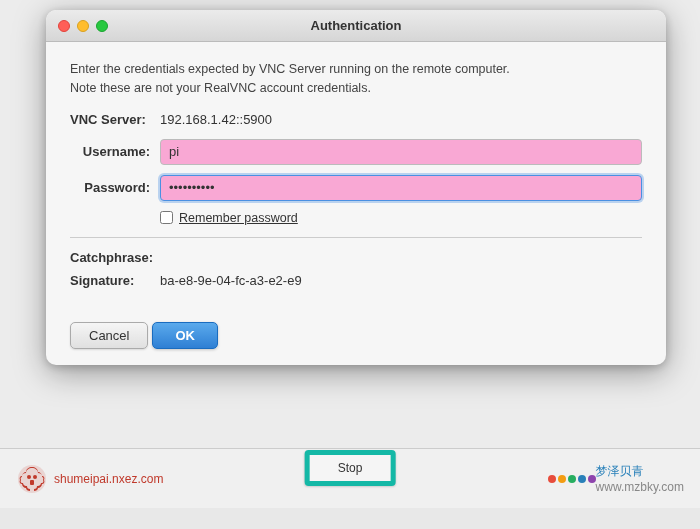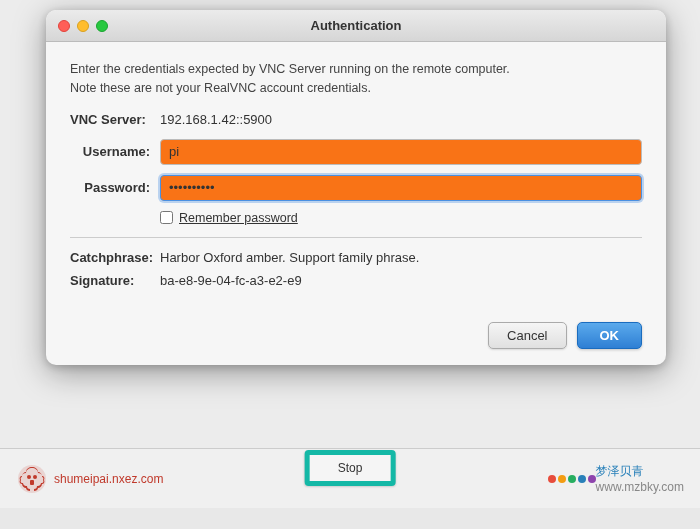--- a/index.html
+++ b/index.html
@@ -198,21 +198,21 @@
       padding-right: 10px;
     }
 
     .form-input {
       flex: 1;
       height: 26px;
       border: 1px solid #bbb;
       border-radius: 4px;
       padding: 0 8px;
       font-size: 13px;
-      background: #f97316;
+      background: #f9a8d4;
       outline: none;
       color: #333;
     }
 
     .form-input.active-field {
       border-color: #4a90e2;
       box-shadow: 0 0 0 2px rgba(74,144,226,0.35);
     }
 
     .checkbox-row {
@@ -254,24 +254,24 @@
       min-width: 90px;
     }
 
     .meta-value {
       font-size: 13px;
       color: #333;
     }
 
     .dialog-footer {
       display: flex;
-      justify-content: flex-end;
+      justify-content: flex-start;
       align-items: center;
       padding: 10px 24px 16px 24px;
-      gap: 10px;
+      gap: 4px;
     }
 
     .btn-cancel {
       background: linear-gradient(to bottom, #f5f5f5, #e0e0e0);
       border: 1px solid #aaa;
       border-radius: 5px;
       padding: 5px 18px;
       font-size: 13px;
       cursor: pointer;
       color: #333;
@@ -343,21 +343,20 @@
 
       <div class="checkbox-row">
         <input class="checkbox-input" type="checkbox" id="remember-cb" style="">
         <label class="checkbox-label" for="remember-cb">Remember password</label>
       </div>
 
       <div class="separator"></div>
 
       <div class="meta-row">
         <span class="meta-label">Catchphrase:</span>
-        <span class="meta-value">Harbor Oxford amber. Support family phrase.</span>
       </div>
 
       <div class="meta-row">
         <span class="meta-label">Signature:</span>
         <span class="meta-value">ba-e8-9e-04-fc-a3-e2-e9</span>
       </div>
 
     </div>
 
     <div class="dialog-footer">

